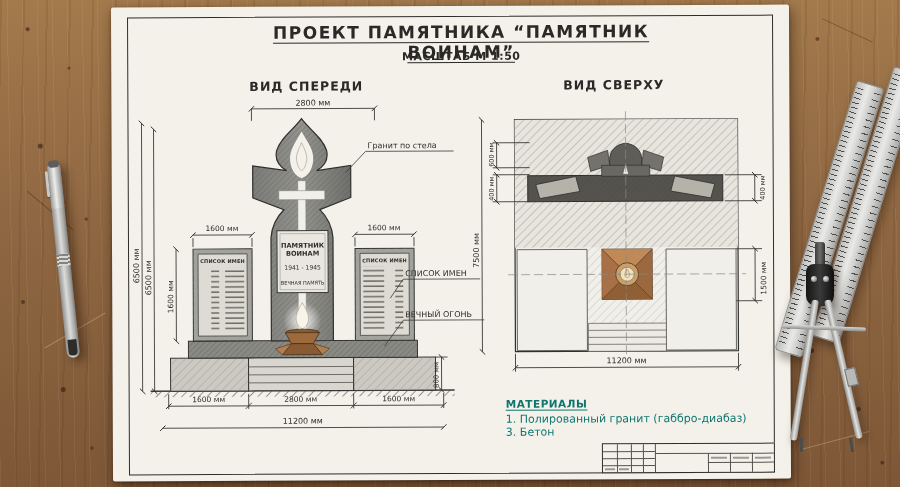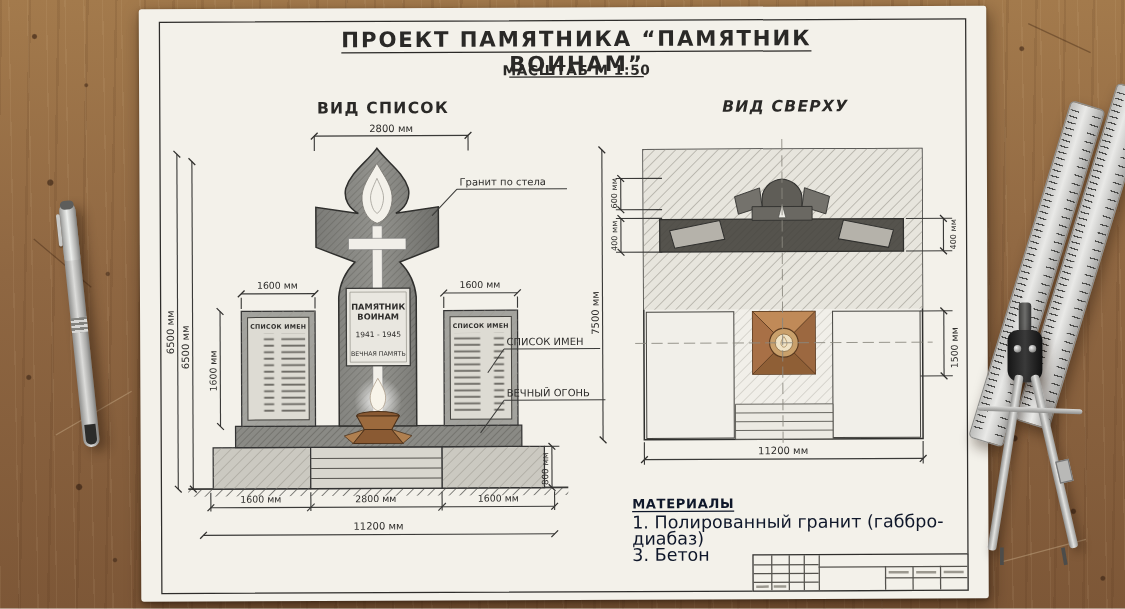--- a/index.html
+++ b/index.html
@@ -33,27 +33,27 @@
     background:#f3f1ea;border-radius:2px;transform:rotate(-.25deg);
     box-shadow:2px 5px 14px rgba(30,15,5,.5), 0 1px 3px rgba(30,15,5,.4);}
   .frame{position:absolute;left:16px;top:10px;width:644px;height:456px;border:1.3px solid #2e2d2b;}
   .t-title{position:absolute;left:120px;top:16px;width:460px;text-align:center;
     font-size:17px;font-weight:bold;letter-spacing:1.5px;color:#2a2927;
     text-decoration:underline;text-underline-offset:4px;}
   .t-scale{position:absolute;left:120px;top:44px;width:460px;text-align:center;
     font-size:11px;font-weight:bold;letter-spacing:.5px;color:#2a2927;}
   .v-label{position:absolute;top:72px;font-size:12.5px;font-weight:bold;letter-spacing:1px;color:#2a2927;}
   .v-front{left:130px;width:130px;text-align:center;}
-  .v-top{left:452px;width:130px;text-align:center;font-style:italic;}
+  .v-top{left:452px;width:130px;}
   svg{position:absolute;overflow:visible;}
   svg text{font-family:"DejaVu Sans",sans-serif;fill:#2e2d2b;}
-  .materials{position:absolute;left:393px;top:392px;color:#0f172a;}
+  .materials{position:absolute;left:393px;top:392px;color:#0f766e;}
   .materials .hd{font-size:10.5px;font-weight:bold;letter-spacing:.5px;
     text-decoration:underline;text-underline-offset:2px;margin-bottom:3px;}
-  .materials .it{font-size:14px;line-height:13px;}
+  .materials .it{font-size:11px;line-height:13px;}
 
   
   .stamp{position:absolute;left:489px;top:438px;width:171px;height:28px;border:1.1px solid #2e2d2b;background:#f3f1ea;}
   .stamp .vline{position:absolute;top:0;bottom:0;width:0;border-left:.6px solid #55534e;}
   .stamp .hline{position:absolute;left:0;width:52px;height:0;border-top:.6px solid #55534e;}
   .stamp .hline.full{width:100%;}
   .stamp .bar{position:absolute;height:2px;background:#9b988f;}
 
   
   .pen{position:absolute;left:57px;top:162px;width:13px;height:196px;transform:rotate(-6deg);}
@@ -102,21 +102,21 @@
   <div class="specks r"></div>
   <div class="scratch" style="left:20px;top:210px;width:60px;height:1px;transform:rotate(40deg);"></div>
   <div class="scratch lt" style="left:40px;top:330px;width:70px;height:1px;transform:rotate(-30deg);"></div>
   <div class="scratch" style="left:820px;top:30px;width:55px;height:1px;transform:rotate(25deg);"></div>
   <div class="scratch lt" style="left:800px;top:440px;width:70px;height:1px;transform:rotate(-15deg);"></div>
 
   <div class="paper">
     <div class="frame"></div>
     <div class="t-title">ПРОЕКТ ПАМЯТНИКА “ПАМЯТНИК ВОИНАМ”</div>
     <div class="t-scale">МАСШТАБ М 1:50</div>
-    <div class="v-label v-front">ВИД СПИСОК</div>
+    <div class="v-label v-front">ВИД СПЕРЕДИ</div>
     <div class="v-label v-top">ВИД СВЕРХУ</div>
 
     <svg style="left:20px;top:90px;" width="342" height="346" viewBox="0 0 342 346">
       <defs>
         <pattern id="hl" width="6" height="6" patternUnits="userSpaceOnUse" patternTransform="rotate(45)">
           <line x1="0" y1="0" x2="0" y2="6" stroke="#9b988f" stroke-width="1"></line>
         </pattern>
         <pattern id="hd" width="4" height="4" patternUnits="userSpaceOnUse" patternTransform="rotate(45)">
           <line x1="0" y1="0" x2="0" y2="4" stroke="#44423d" stroke-width="1.1"></line>
         </pattern>

